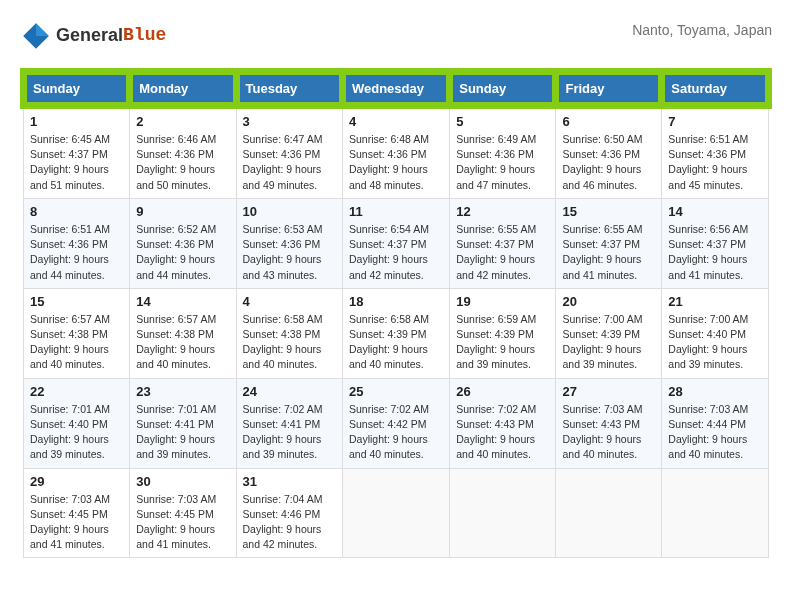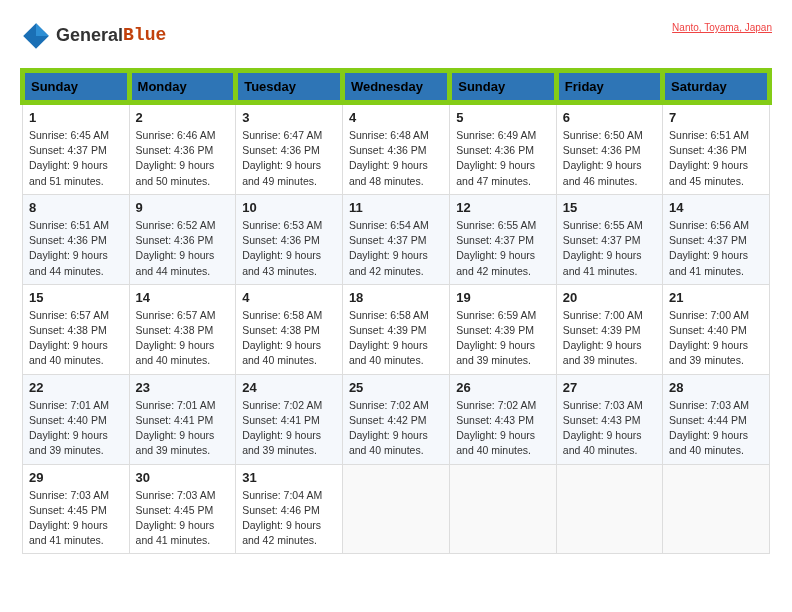--- a/index.html
+++ b/index.html
@@ -34,38 +34,37 @@
       width: 32px;
       height: 32px;
     }
     .title-block { text-align: right; }
     .month-title {
       font-size: 36px;
       font-weight: bold;
       color: #333;
     }
     .location {
-      font-size: 10px;
-      color: #ef4444;
+      font-size: 14px;
+      color: #737373;
       margin-top: 2px;
-      text-decoration: underline;
     }
     .calendar {
       width: 100%;
       border-collapse: collapse;
       font-size: 10.5px;
     }
     .calendar th {
       background-color: #2e75b6;
-      color: #000000;
+      color: #ffffff;
       text-align: left;
       padding: 6px 6px;
       font-size: 13px;
       font-weight: bold;
-      border: 5px solid #84cc16;
+      border: 7px solid #84cc16;
     }
     .calendar td {
       vertical-align: top;
       padding: 5px 6px;
       border: 1px solid #ddd;
       width: 108px;
       min-height: 80px;
       background: #fff;
     }
     .calendar tr:nth-child(even) td {

